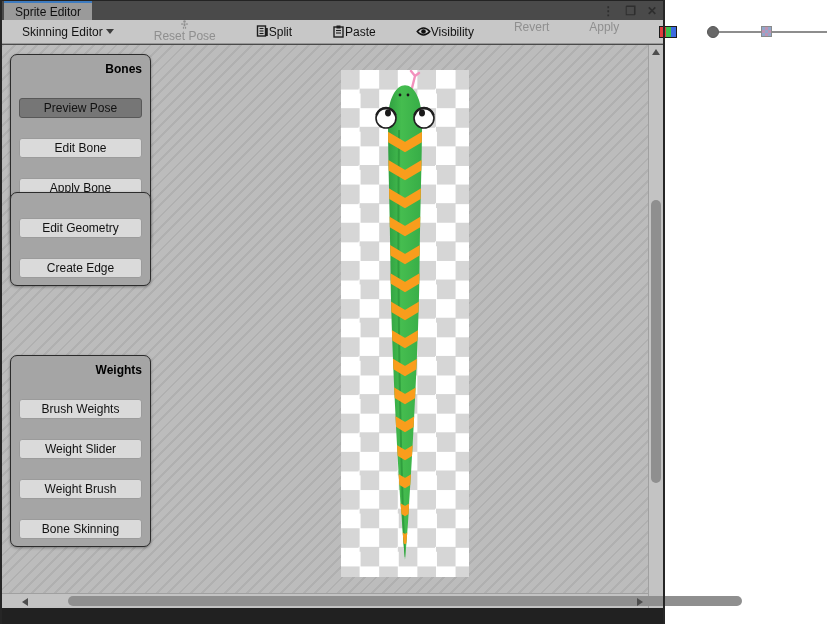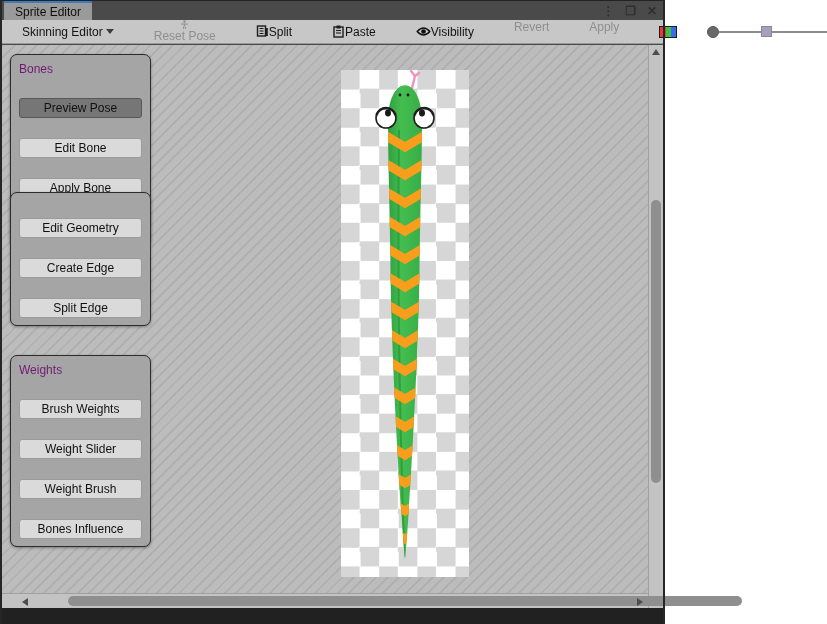--- a/index.html
+++ b/index.html
@@ -37,21 +37,21 @@
   .alpha-sq { width:11px; height:11px; border:1px solid #8a8a8a;
               background:repeating-conic-gradient(#bd93b4 0 25%, #92a7cb 0 50%); background-size:6px 6px; }
 
   
   .canvas { position:absolute; top:45px; left:2px; right:17px; bottom:31px;
             background:repeating-linear-gradient(135deg, #b0b0b0 0 2px, #bcbcbc 2px 8px); overflow:hidden; }
 
   
   .panel { position:absolute; left:8px; width:141px; background:#a5a5a5; border:1px solid #2c2c2c;
            border-radius:7px; padding:5px 8px 7px; box-shadow:0 1px 3px rgba(0,0,0,.35); }
-  .panel .ptitle { text-align:left; font-size:12px; color:#701a75; height:18px; line-height:18px; }
+  .panel .ptitle { text-align:right; font-size:12px; color:#000000; height:18px; line-height:18px;font-weight:bold; }
   .panel button { display:block; width:100%; height:20px; margin-top:20px; background:#dadada;
                   border:1px solid #9b9b9b; border-radius:3px; font-family:"Liberation Sans",sans-serif;
                   font-size:12px; color:#111; line-height:16px; }
   .panel button.active { background:#767676; border-color:#585858; }
   #panel-bones { top:9px; } #panel-geometry { top:147px; } #panel-weights { top:310px; }
 
   
   .sprite { position:absolute; left:339px; top:25px; width:128px; height:507px;
             background:repeating-conic-gradient(#ffffff 0 25%, #d6d6d6 0 50%); background-size:38.2px 38.2px; }
   .sprite svg { display:block; }
@@ -176,29 +176,28 @@
       <div class="ptitle">Bones</div>
       <button class="active">Preview Pose</button>
       <button>Edit Bone</button>
       <button>Apply Bone</button>
       <button>Split Bone</button>
     </div>
 
     <div class="panel" id="panel-geometry">
       <button>Edit Geometry</button>
       <button>Create Edge</button>
-      <button>Split Edge</button>
     </div>
 
     <div class="panel" id="panel-weights">
       <div class="ptitle">Weights</div>
       <button>Brush Weights</button>
       <button>Weight Slider</button>
       <button>Weight Brush</button>
-      <button>Bones Influence</button>
+      <button>Bone Skinning</button>
     </div>
 
     <div class="sprite">
       <svg width="128" height="507" viewBox="0 0 128 507">
         <defs>
           <path id="bodyPath" d="M 47,52 C 47,3 81,3 81,52 C 81,92 79,140 78.5,200 C 78,262 71,412 64,490 C 57,412 50,262 49.5,200 C 49,140 47,92 47,52 Z"></path>
           <clipPath id="bodyClip">
               <use href="#bodyPath"></use>
             </clipPath>
           <path id="chev" d="M 42,-6 L 64,7 L 86,-6" fill="none" stroke-width="9"></path>

